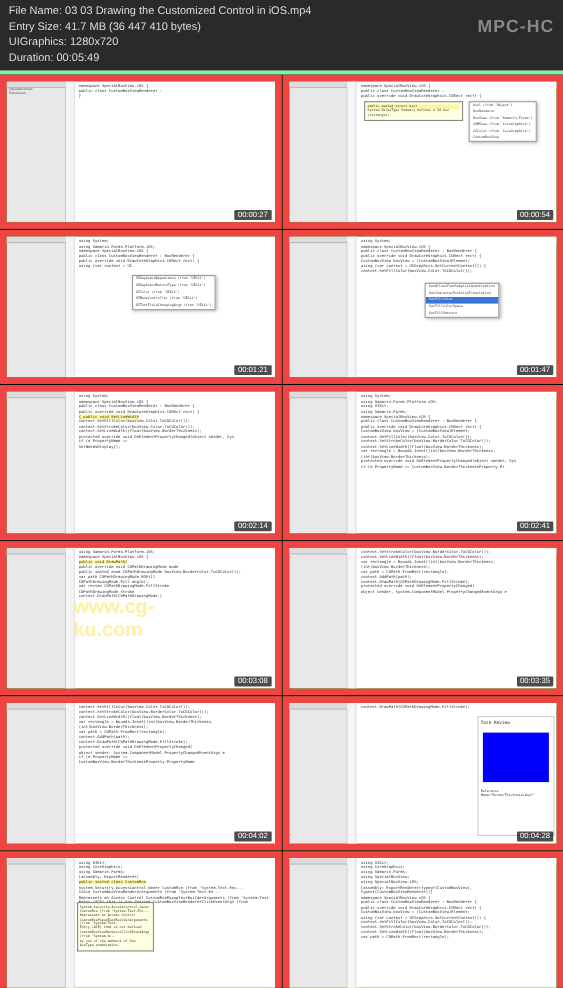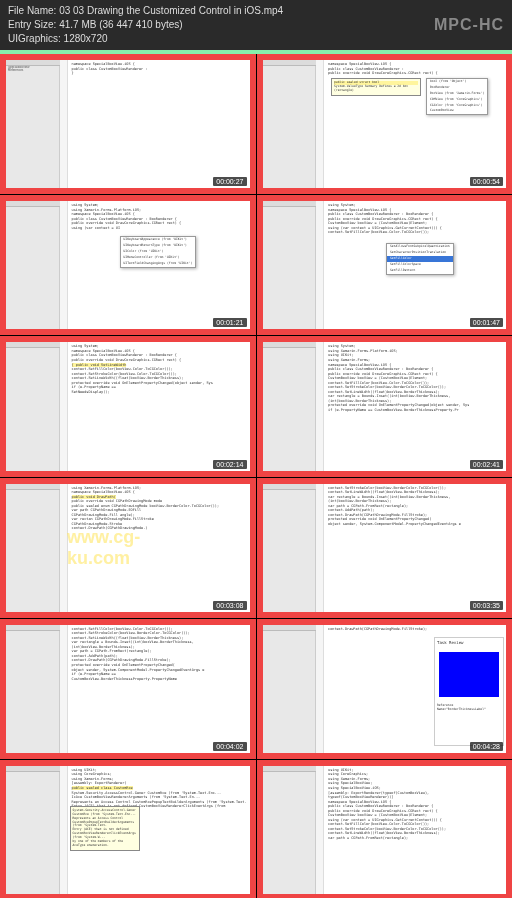--- a/index.html
+++ b/index.html
@@ -155,20 +155,21 @@
       padding: 2px;
     }
   </style>
 </head>
 <body>
 
 <div class="header">
   <div><span>File Name:</span> <span>03 03 Drawing the Customized Control in iOS.mp4</span></div>
   <div><span>Entry Size:</span> <span>41.7 MB (36 447 410 bytes)</span></div>
   <div><span>UIGraphics:</span> <span>1280x720</span></div>
+  <div><span>Duration:</span> <span>00:05:49</span></div>
   <div class="app-title">MPC-HC</div>
 </div>
 
 <div class="grid">
 
   <div class="thumb">
     <div class="toolbar"></div>
     <div class="sidebar">
       <div>Solution</div>
       <div>SpecialBoxView</div>

